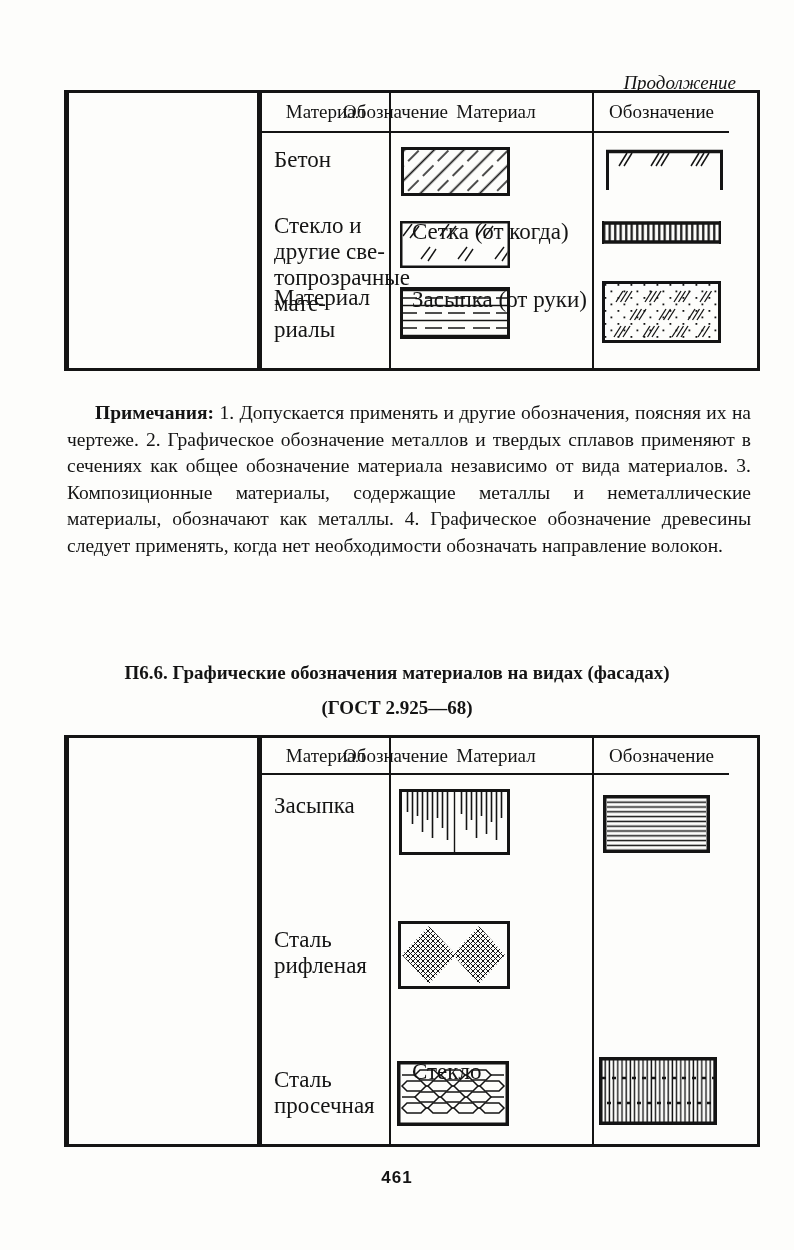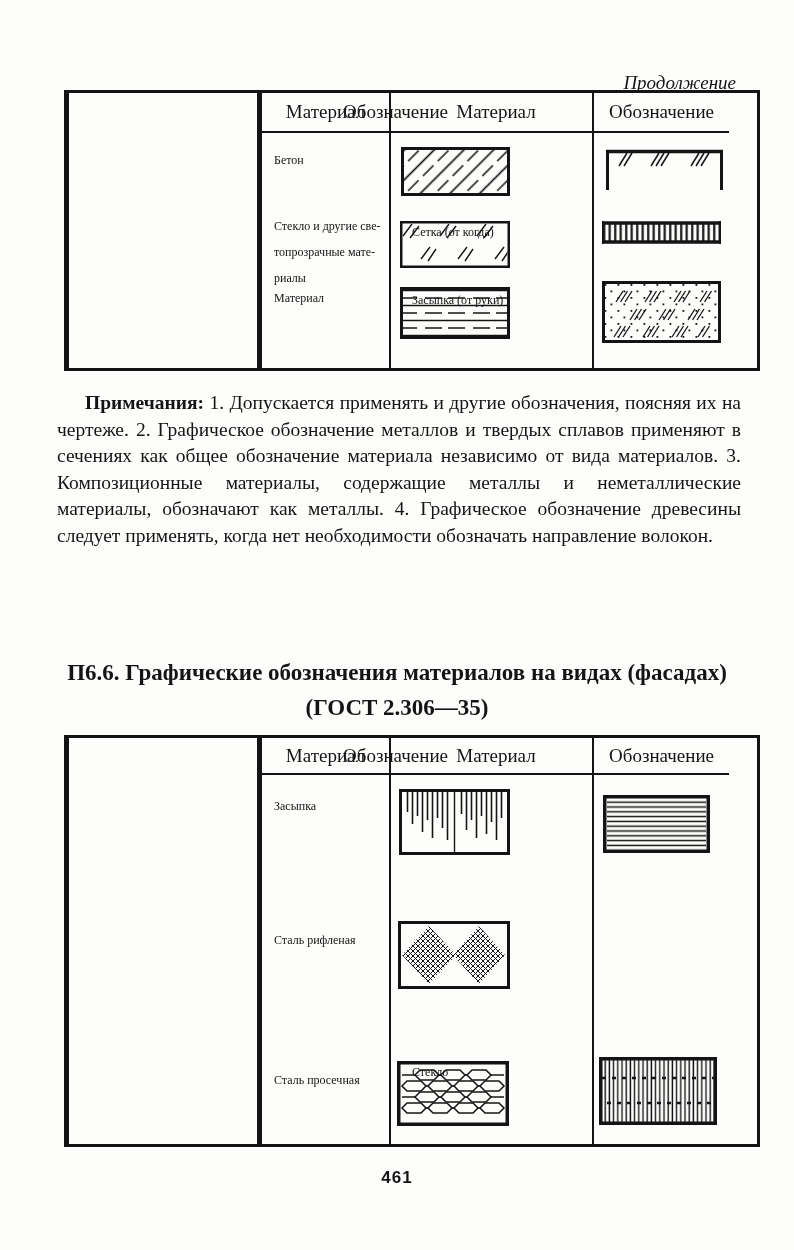--- a/index.html
+++ b/index.html
@@ -34,35 +34,35 @@
   .bline{border-right:2px solid #141414;}
   .divider{
     grid-row:1 / 3;
     position:relative;background:#fdfdfb;
   }
   .divider::before{content:"";position:absolute;left:0;top:0;bottom:0;width:2px;background:#141414;}
   .divider::after{content:"";position:absolute;right:0;top:0;bottom:0;width:5px;background:#141414;}
   .cell{position:relative;}
   .lbl{
     position:absolute;left:12px;
-    font-size:12px;line-height:26px;
+    font-size:23px;line-height:26px;
     white-space:pre-line;
   }
   .sym{position:absolute;line-height:0;}
   
   .notes{
     position:absolute;left:57px;top:390px;width:684px;
     font-size:19.5px;line-height:26.5px;
     text-align:justify;text-indent:28px;
-    margin:0;
+    margin:10px;
   }
   
   .heading{
     position:absolute;left:0;top:655px;width:100%;
-    text-align:center;font-weight:bold;font-size:23px;line-height:35px;
+    text-align:center;font-weight:bold;font-size:19px;line-height:35px;
   }
   
   .pageno{
     position:absolute;left:0;top:1168px;width:100%;
     text-align:center;
     font-family:Liberation Sans, sans-serif;
     font-weight:bold;font-size:17px;letter-spacing:1px;
   }
   svg line, svg rect.o, svg path{stroke:#141414;}
 </style>
@@ -216,21 +216,21 @@
           <rect class="o" x="1.5" y="1.5" width="116" height="59" fill="none" stroke-width="3"></rect>
         </svg>
       </div>
     </div>
   </div>
 
   <p class="notes"><b>Примечания:</b> <span>1. Допускается применять и другие обозначения, поясняя их на чертеже. 2. Графическое обозначение металлов и твердых сплавов применяют в сечениях как общее обозначение материала независимо от вида материалов. 3. Композиционные материалы, содержащие металлы и неметаллические материалы, обозначают как металлы. 4. Графическое обозначение древесины следует применять, когда нет необходимости обозначать направление волокон.</span></p>
 
   <div class="heading">
     <div>П6.6. Графические обозначения материалов на видах (фасадах)</div>
-    <div>(ГОСТ 2.306—35)</div>
+    <div>(ГОСТ 2.925—68)</div>
   </div>
 
   <div class="tbl tbl2">
     <div class="th bline">Материал</div>
     <div class="th">Обозначение</div>
     <div class="divider"></div>
     <div class="th bline">Материал</div>
     <div class="th">Обозначение</div>
 
     <div class="cell bline">

